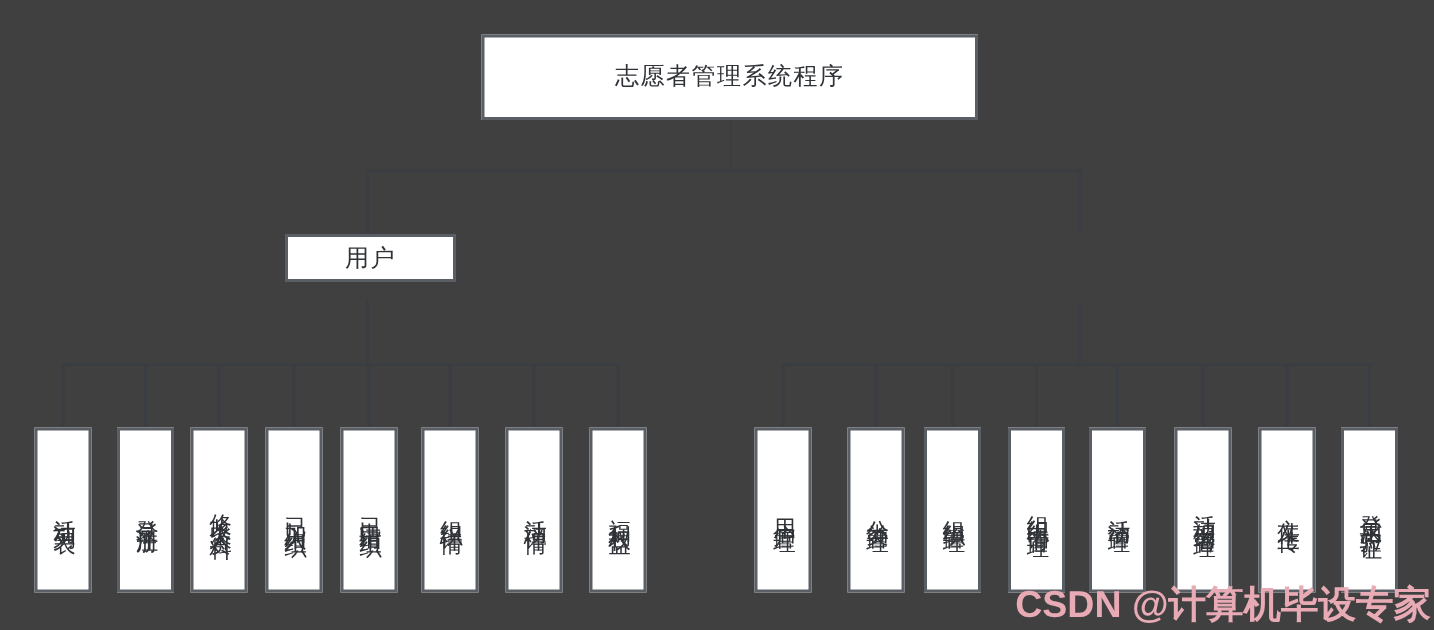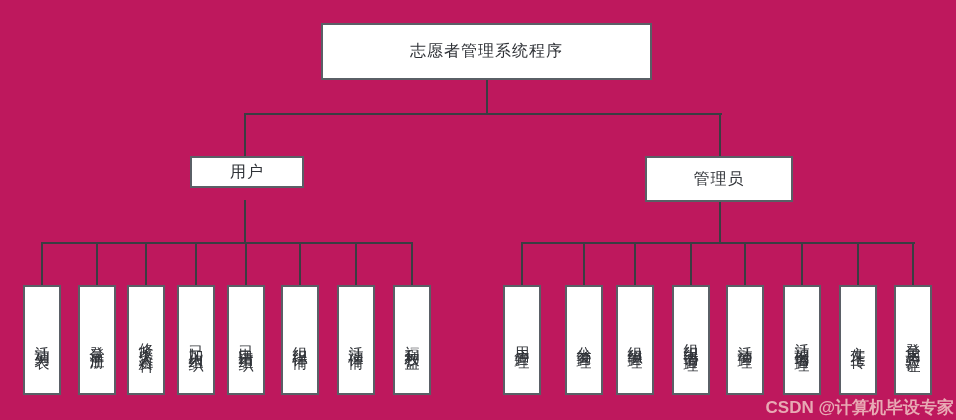--- a/index.html
+++ b/index.html
@@ -5,21 +5,21 @@
   html, body {
     margin: 0;
     padding: 0;
     background: #000000;
     font-family: "Liberation Sans", "DejaVu Sans", sans-serif;
   }
   .canvas {
     position: relative;
     width: 956px;
     height: 420px;
-    background: #be185d;
+    background: #404040;
     overflow: hidden;
   }
   .node {
     position: absolute;
     box-sizing: border-box;
     background: #ffffff;
     border: 2px solid #5a5f66;
     color: #2f3237;
     display: flex;
     align-items: center;
@@ -48,21 +48,21 @@
     line-height: 38px;
   }
   .line {
     position: absolute;
     background: #3a3d42;
   }
   .watermark {
     position: absolute;
     right: 2px;
     bottom: 1px;
-    font-size: 17px;
+    font-size: 25px;
     font-weight: bold;
     color: #e8aab4;
     white-space: nowrap;
     pointer-events: none;
   }
 </style>
 </head>
 <body>
 
 <div class="canvas">
@@ -90,21 +90,20 @@
   <div class="line" style="left:634px; top:242px; width:2px; height:44px;"></div>
   <div class="line" style="left:690px; top:242px; width:2px; height:44px;"></div>
   <div class="line" style="left:744px; top:242px; width:2px; height:44px;"></div>
   <div class="line" style="left:801px; top:242px; width:2px; height:44px;"></div>
   <div class="line" style="left:857px; top:242px; width:2px; height:44px;"></div>
   <div class="line" style="left:912px; top:242px; width:2px; height:44px;"></div>
 
   <div class="node root">志愿者管理系统程序</div>
 
   <div class="node branch user">用户</div>
-  <div class="node branch admin">管理员</div>
 
   <div class="node leaf" style="left:23px;">活动列表</div>
   <div class="node leaf" style="left:78px;">登录注册</div>
   <div class="node leaf" style="left:127px;">修改个人资料</div>
   <div class="node leaf" style="left:177px;">已加入组织</div>
   <div class="node leaf" style="left:227px;">已申请组织</div>
   <div class="node leaf" style="left:281px;">组织详情</div>
   <div class="node leaf" style="left:337px;">活动详情</div>
   <div class="node leaf" style="left:393px;">福利权益</div>
 

